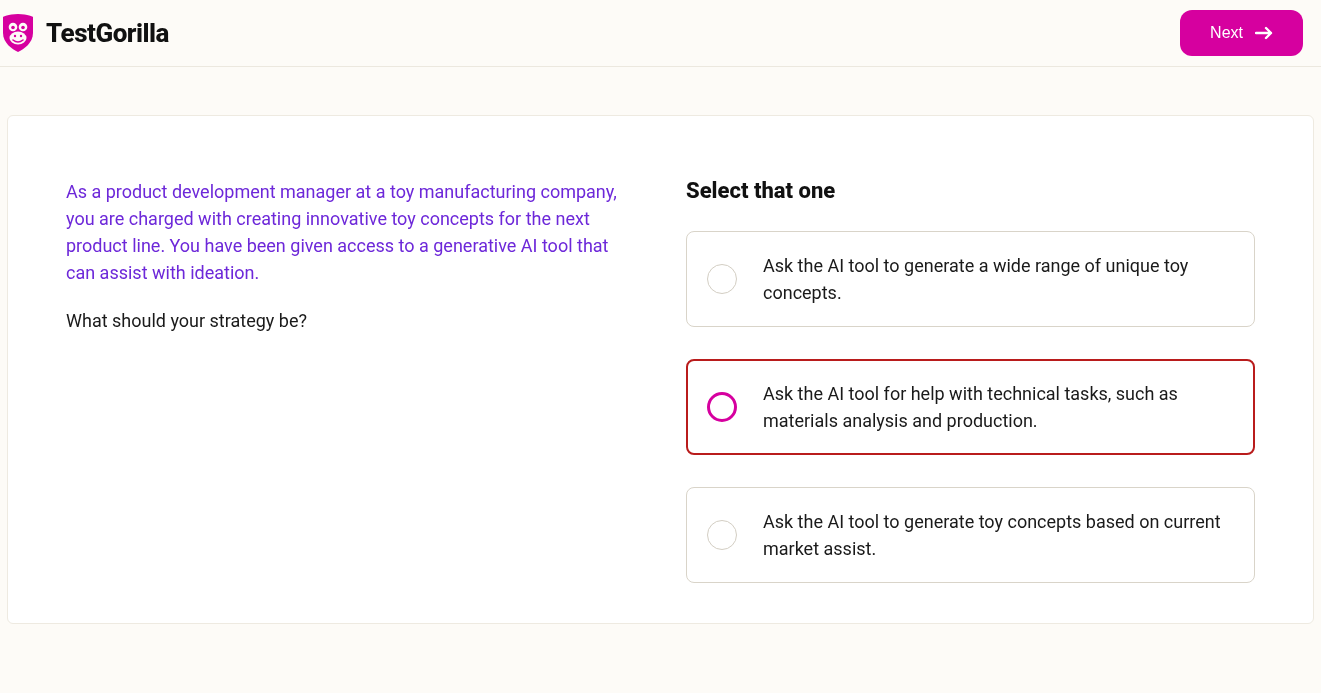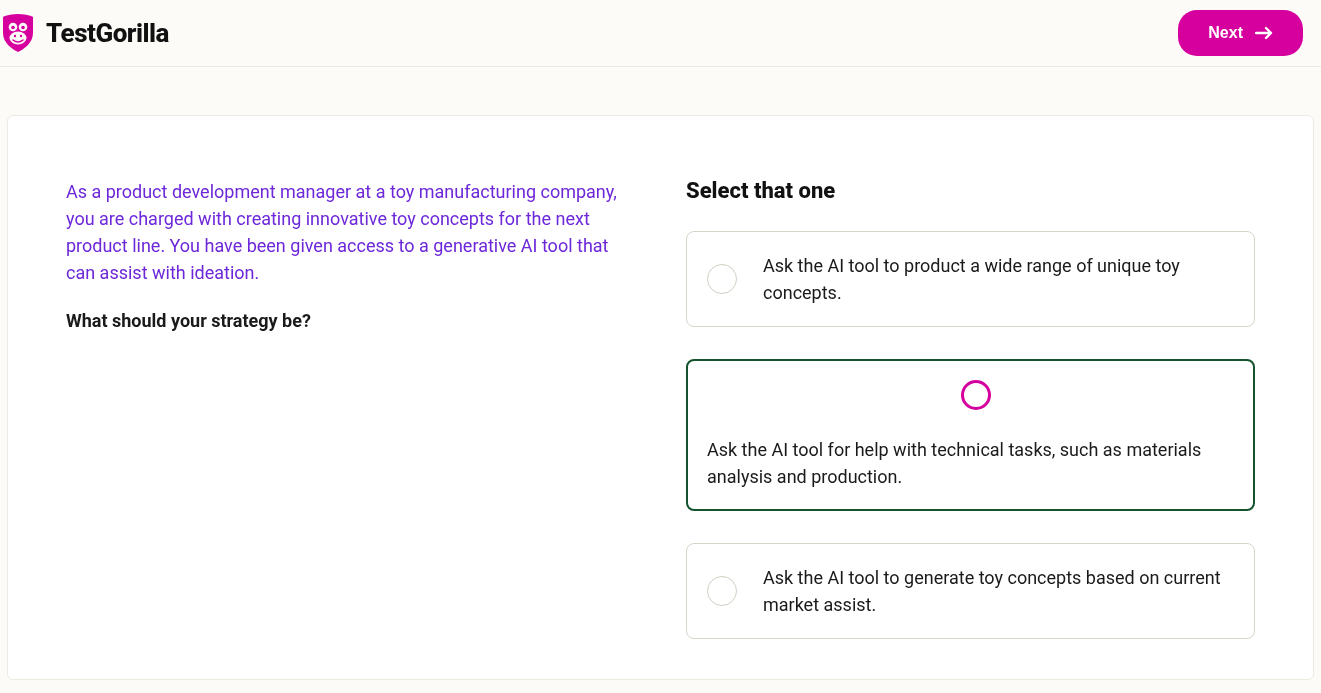--- a/index.html
+++ b/index.html
@@ -29,24 +29,24 @@
   .logo-text {
     font-size: 26px;
     font-weight: 800;
     letter-spacing: -0.5px;
     color: #111;
   }
   .next-btn {
     background: #d6009f;
     color: #fff;
     border: none;
-    border-radius: 19px;
+    border-radius: 12px;
     padding: 14px 30px;
     font-size: 16px;
-    font-weight: 700;
+    font-weight: 400;
     display: flex;
     align-items: center;
     gap: 12px;
     cursor: pointer;
   }
   .next-btn svg { display: block; }
 
   
   .card {
     margin: 48px 7px 0 7px;
@@ -63,21 +63,21 @@
     max-width: 560px;
   }
   .prompt-text {
     font-size: 18px;
     line-height: 1.5;
     color: #6d28d9;
     margin-bottom: 24px;
   }
   .prompt-question {
     font-size: 18px;
-    font-weight: 700;
+    font-weight: 400;
     color: #1a1a1a;
   }
 
   .right-col {
     flex: 1;
     min-width: 0;
   }
   .instruction {
     font-size: 22px;
     font-weight: 800;
@@ -89,23 +89,22 @@
     border: 1px solid #d9d4c9;
     border-radius: 8px;
     padding: 20px 24px 20px 20px;
     display: flex;
     align-items: center;
     gap: 26px;
     cursor: pointer;
     background: #fff;
   }
   .option.selected {
-    border: 2px solid #14532d;
+    border: 2px solid #b91c1c;
     padding: 19px 8px 19px 19px;
-    flex-direction: column;
   }
   .radio {
     flex: 0 0 30px;
     width: 30px;
     height: 30px;
     border-radius: 50%;
     border: 1.5px solid #d3cec3;
     background: #fff;
   }
   .option.selected .radio {
@@ -153,21 +152,21 @@
     <p class="prompt-text">As a product development manager at a toy manufacturing company, you are charged with creating innovative toy concepts for the next product line. You have been given access to a generative AI tool that can assist with ideation.</p>
     <p class="prompt-question">What should your strategy be?</p>
   </div>
 
   <div class="right-col">
     <h2 class="instruction">Select that one</h2>
 
     <div class="options">
       <div class="option">
         <span class="radio"></span>
-        <span class="option-label">Ask the AI tool to product a wide range of unique toy concepts.</span>
+        <span class="option-label">Ask the AI tool to generate a wide range of unique toy concepts.</span>
       </div>
       <div class="option selected">
         <span class="radio"></span>
         <span class="option-label">Ask the AI tool for help with technical tasks, such as materials analysis and production.</span>
       </div>
       <div class="option">
         <span class="radio"></span>
         <span class="option-label">Ask the AI tool to generate toy concepts based on current market assist.</span>
       </div>
     </div>

